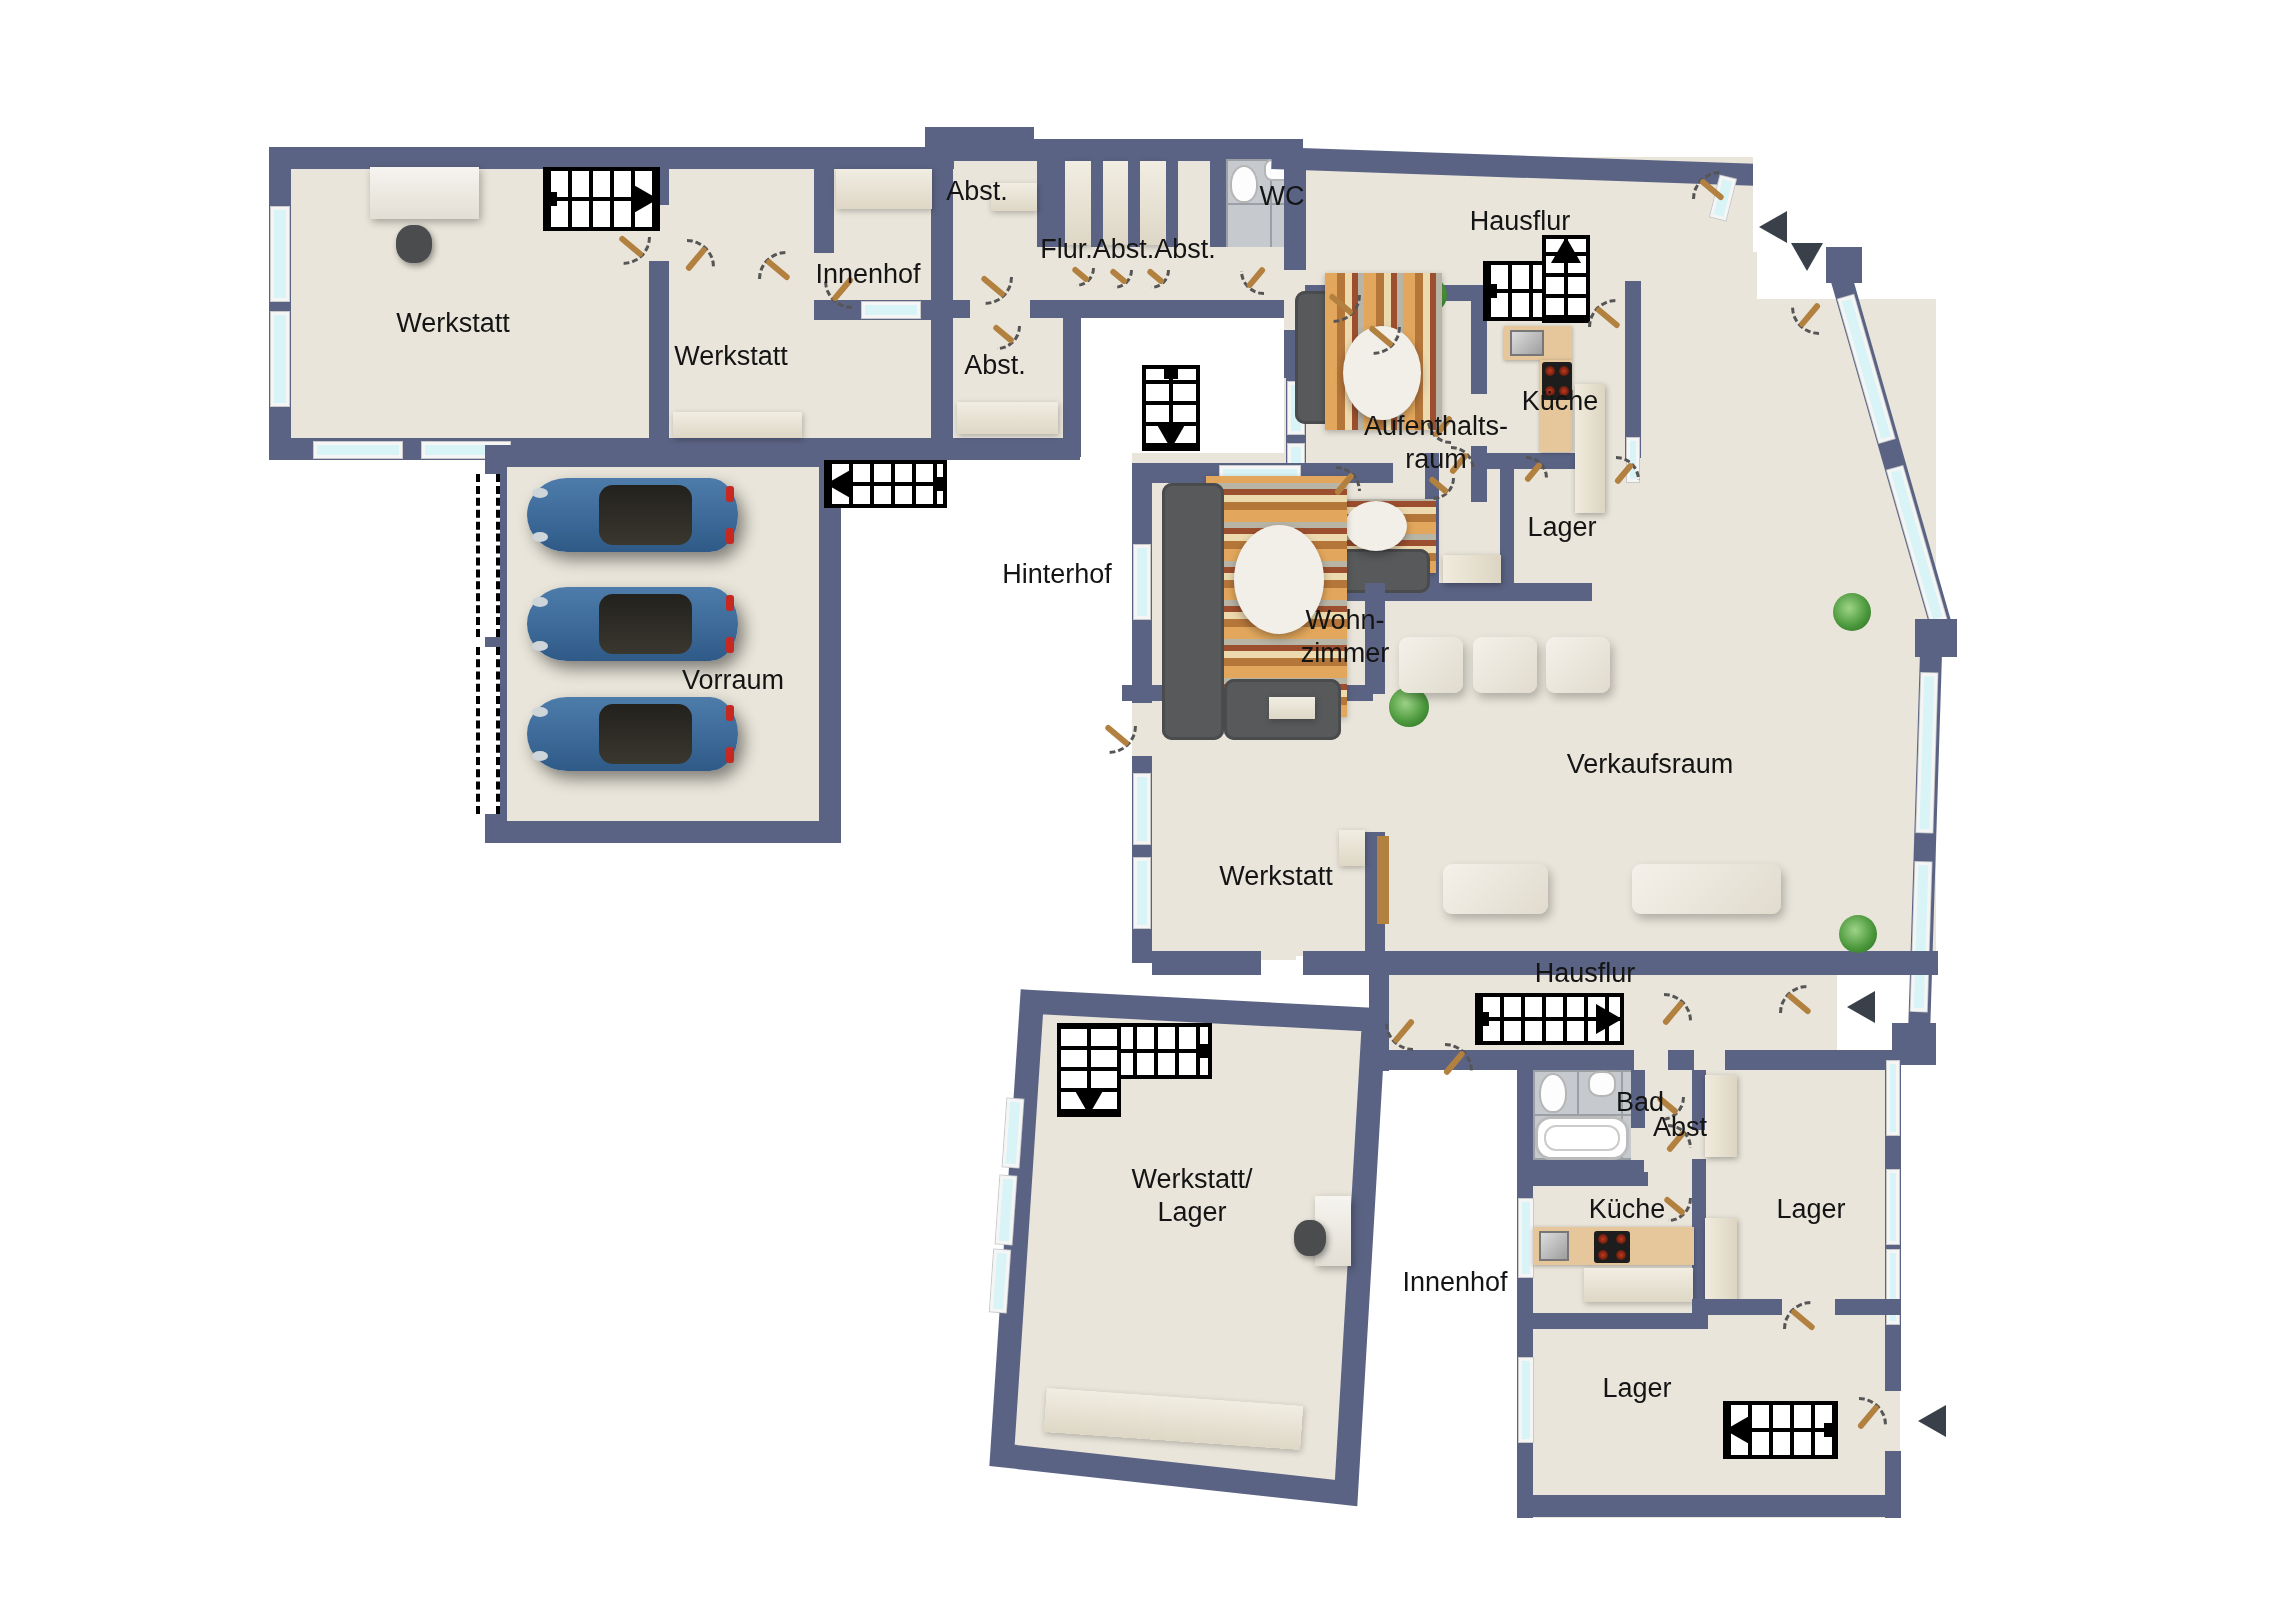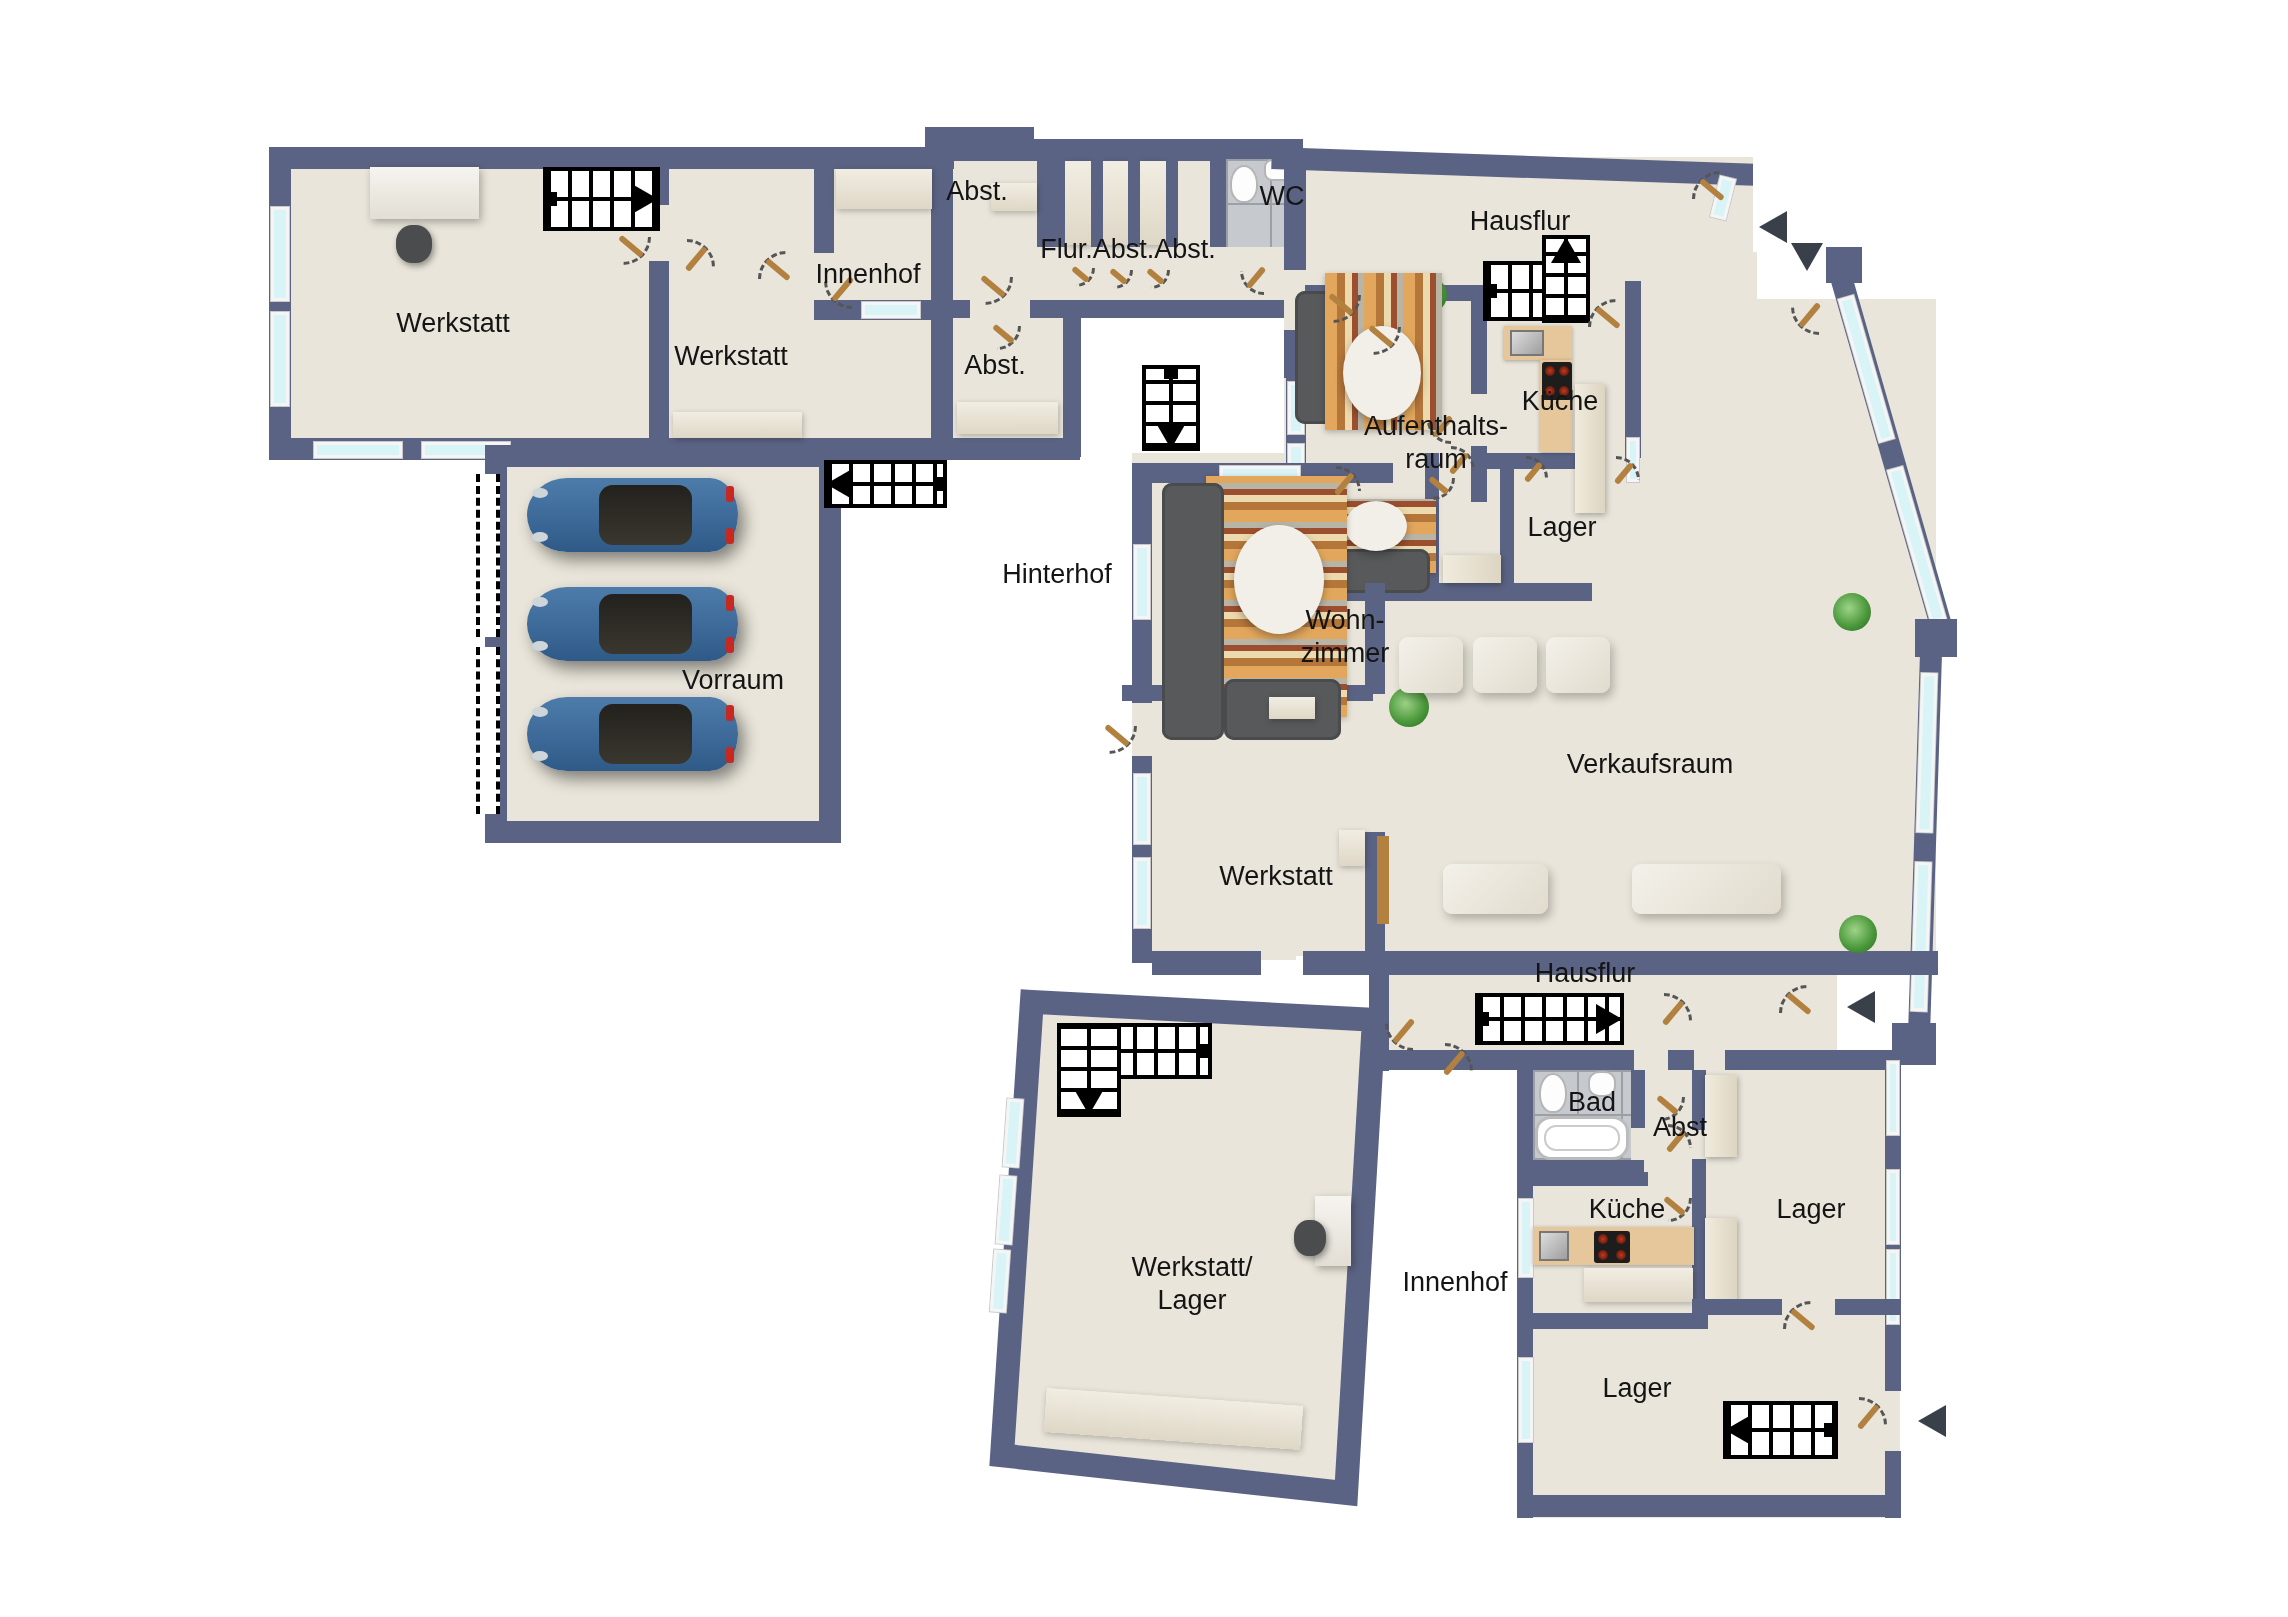--- a/index.html
+++ b/index.html
@@ -455,25 +455,25 @@
   <div class="lbl" style="left:1562px;top:527px">Lager</div>
   <div class="lbl" style="left:1345px;top:637px">
       <span style="display:block">Wohn-</span>
       <span style="display:block">zimmer</span>
     </div>
   <div class="lbl" style="left:1057px;top:574px">Hinterhof</div>
   <div class="lbl" style="left:733px;top:680px">Vorraum</div>
   <div class="lbl" style="left:1650px;top:764px">Verkaufsraum</div>
   <div class="lbl" style="left:1276px;top:876px">Werkstatt</div>
   <div class="lbl" style="left:1585px;top:973px">Hausflur</div>
-  <div class="lbl" style="left:1592px;top:1102px">Bad</div>
+  <div class="lbl" style="left:1640px;top:1102px">Bad</div>
   <div class="lbl" style="left:1680px;top:1127px">Abst</div>
   <div class="lbl" style="left:1627px;top:1209px">Küche</div>
   <div class="lbl" style="left:1811px;top:1209px">Lager</div>
   <div class="lbl" style="left:1637px;top:1388px">Lager</div>
-  <div class="lbl" style="left:1192px;top:1284px">
+  <div class="lbl" style="left:1192px;top:1196px">
       <span style="display:block">Werkstatt/</span>
       <span style="display:block">Lager</span>
     </div>
   <div class="lbl" style="left:1455px;top:1282px">Innenhof</div>
 
 </div>
 
 
 </body></html>

